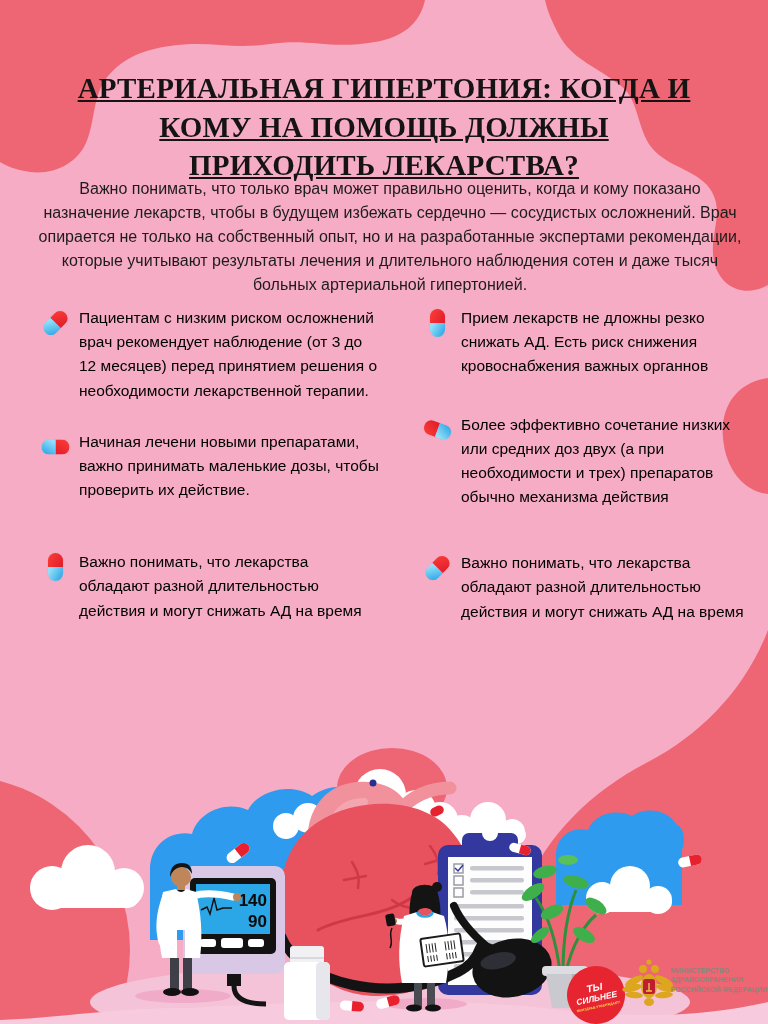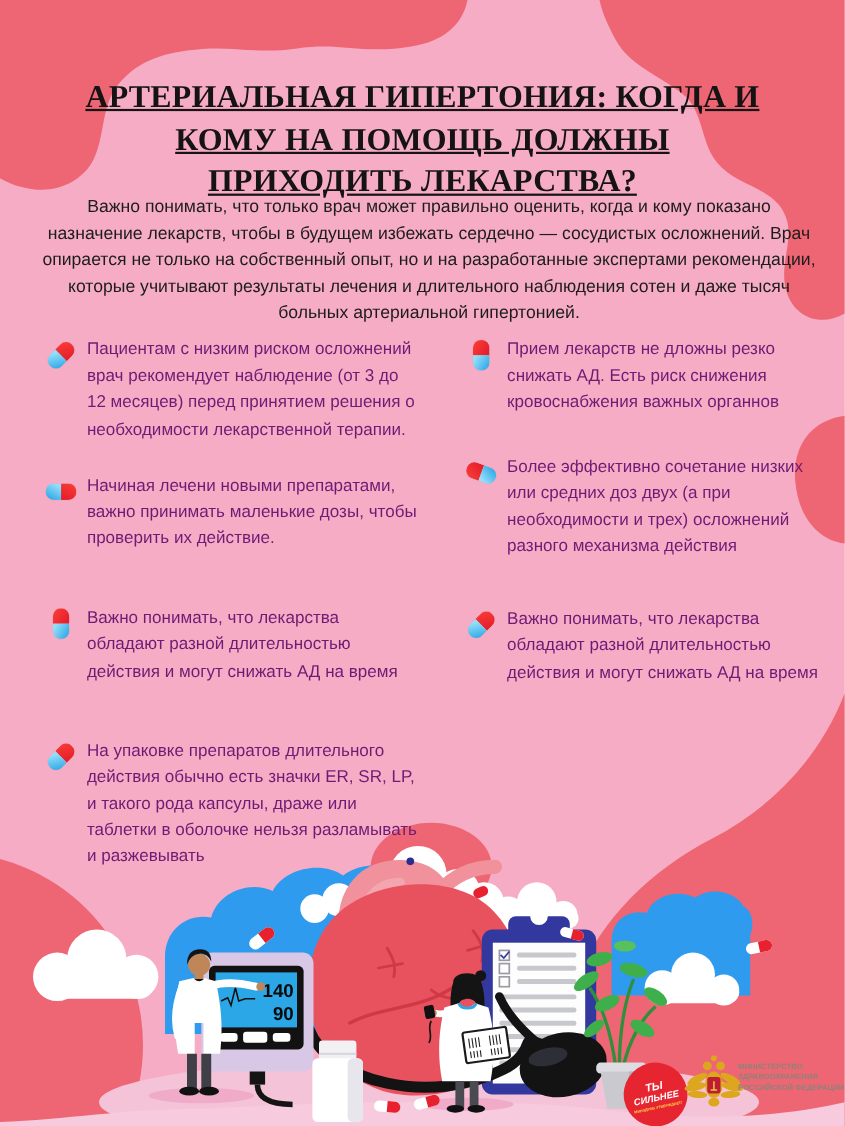--- a/index.html
+++ b/index.html
@@ -8,21 +8,21 @@
   .bg{position:absolute;inset:0;width:768px;height:1024px;}
   .title{position:absolute;top:50px;left:38px;right:38px;text-align:center;
          font-family:"Liberation Serif","DejaVu Serif",serif;font-weight:700;
          font-size:29px;line-height:1.32;color:#151314;white-space:pre-line;letter-spacing:.2px;text-decoration:underline;}
   .intro{position:absolute;top:161px;left:24px;right:24px;text-align:center;
          font-size:16px;line-height:1.5;color:#1d1c1c;margin-left:12px;}
   .col{position:absolute;top:306px;width:332px;}
   .col-left{left:48px;}
   .col-right{left:430px;width:330px;}
   .bullet{display:flex;gap:16px;align-items:flex-start;}
-  .bullet .txt{font-size:15.5px;line-height:1.56;color:#701a75;}
+  .bullet .txt{font-size:15.5px;line-height:1.56;color:#000000;}
   .pill{flex:0 0 auto;width:15px;height:28px;border-radius:8px;overflow:hidden;
         margin-top:3px;display:flex;flex-direction:column;box-shadow:0 0 0 0.5px rgba(0,0,0,0.04);}
   .pill .half-red{height:50%;background:linear-gradient(120deg,#FA3B36 10%,#E31F2B 90%);}
   .pill .half-blue{height:50%;background:linear-gradient(120deg,#93DEF9 15%,#35ACE8 85%);}
   .rot0{transform:none;}
   .rot45{transform:rotate(45deg);}
   .rot90{transform:rotate(90deg);}
   .rotm70{transform:rotate(-70deg);}
   .mb-a{margin-bottom:27px;} .mb-b{margin-bottom:48px;}
   .mb-c{margin-bottom:34px;} .mb-d{margin-bottom:42px;}
@@ -273,43 +273,36 @@
         </span>
       <span class="txt">Начиная лечени новыми препаратами, важно принимать маленькие дозы, чтобы проверить их действие.</span>
     </div>
     <div class="bullet mb-b">
       <span class="pill rot0">
           <span class="half-red"></span>
           <span class="half-blue"></span>
         </span>
       <span class="txt">Важно понимать, что лекарства обладают разной длительностью действия и могут снижать АД на время</span>
     </div>
-    <div class="bullet">
-      <span class="pill rot45">
-          <span class="half-red"></span>
-          <span class="half-blue"></span>
-        </span>
-      <span class="txt">На упаковке препаратов длительного действия обычно есть значки ER, SR, LP, и такого рода капсулы, драже или таблетки в оболочке нельзя разламывать и разжевывать</span>
-    </div>
   </div>
 
   <div class="col col-right">
     <div class="bullet mb-c">
       <span class="pill rot0">
           <span class="half-red"></span>
           <span class="half-blue"></span>
         </span>
       <span class="txt">Прием лекарств не дложны резко снижать АД. Есть риск снижения кровоснабжения важных органнов</span>
     </div>
     <div class="bullet mb-d">
       <span class="pill rotm70">
           <span class="half-red"></span>
           <span class="half-blue"></span>
         </span>
-      <span class="txt">Более эффективно сочетание низких или средних доз двух (а при необходимости и трех) осложнений разного механизма действия</span>
+      <span class="txt">Более эффективно сочетание низких или средних доз двух (а при необходимости и трех) препаратов обычно механизма действия</span>
     </div>
     <div class="bullet">
       <span class="pill rot45">
           <span class="half-red"></span>
           <span class="half-blue"></span>
         </span>
       <span class="txt">Важно понимать, что лекарства обладают разной длительностью действия и могут снижать АД на время</span>
     </div>
   </div>
 

